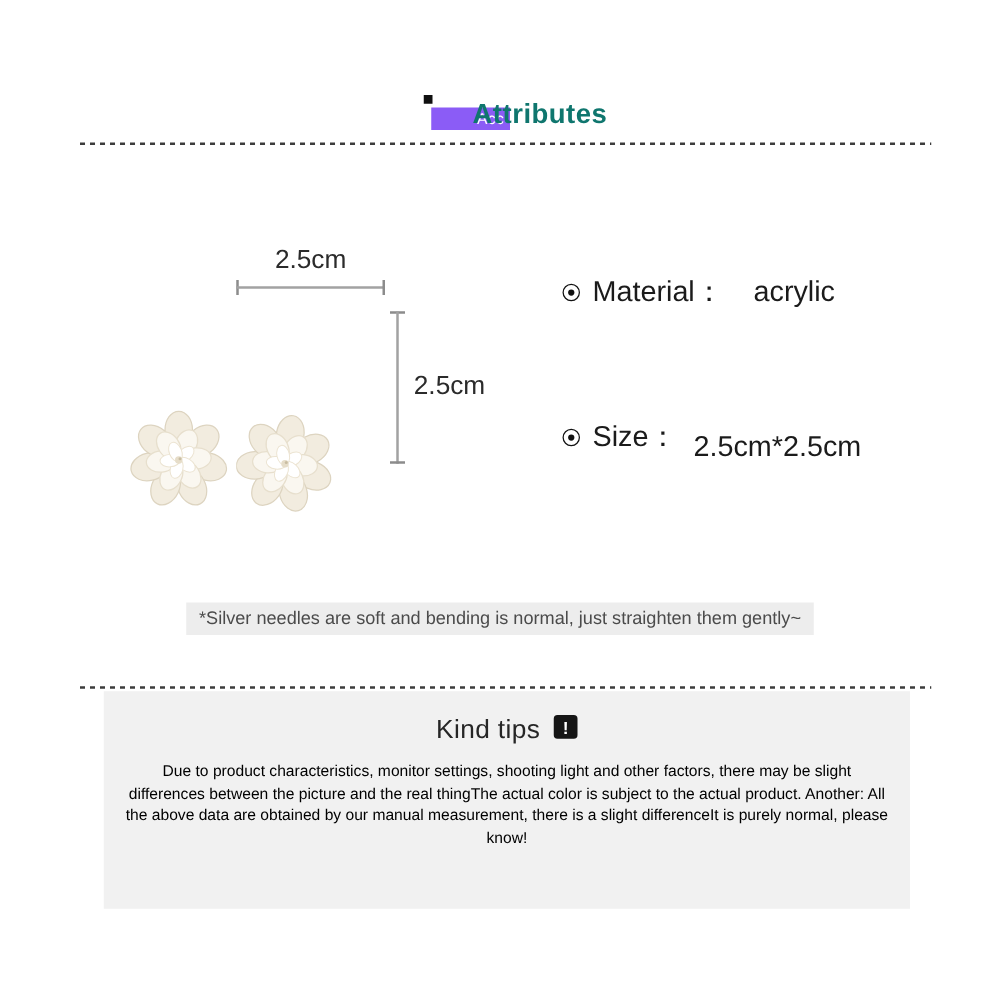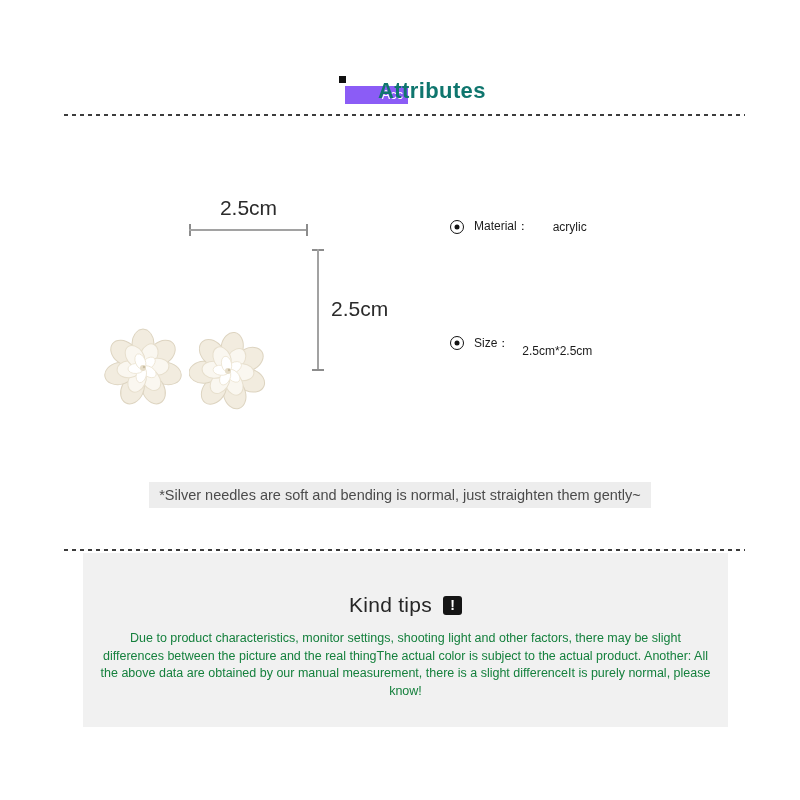--- a/index.html
+++ b/index.html
@@ -48,46 +48,46 @@
   .attr-row.r1 { top:218px; } .attr-row.r2 { top:273px; }
   .attr-row.r3 { top:328px; } .attr-row.r4 { top:377px; }
   .bullet {
     width:12px; height:12px; border:1.6px solid #111; border-radius:50%;
     position:relative; margin-right:10px; flex:0 0 auto;
   }
   .bullet::after {
     content:""; position:absolute; width:5px; height:5px; background:#111;
     border-radius:50%; top:50%; left:50%; transform:translate(-50%,-50%);
   }
-  .attr-label, .attr-value { font-size:12px; color:#1b1b1b; }
+  .attr-label, .attr-value { font-size:23px; color:#1b1b1b; }
   .attr-row.r1 .attr-value { margin-left:24px; }
   .attr-row.r2 .attr-value { margin-left:15px; }
   .attr-row.r3 .attr-value { margin-left:13px;margin-top:16px; }
   .attr-row.r4 .attr-value { margin-left:6px; }
   
   .note-wrap { position:absolute; left:0; top:482px; width:800px; text-align:center; }
   .note-wrap span {
     display:inline-block; background:#ededed; color:#4b4b4b;
     font-size:14.5px; padding:5px 10px;
   }
   
   .tips-panel {
     position:absolute; left:83px; top:553px; width:645px; height:174px;
     background:#f1f1f1;
   }
-  .tips-title-row { margin-top:40px; display:flex; justify-content:center; align-items:center; }
+  .tips-title-row { margin-top:19px; display:flex; justify-content:center; align-items:flex-start; }
   .tips-title { font-size:21px; color:#262626; font-weight:500; letter-spacing:0.3px; }
   .excl-icon {
     width:19px; height:19px; margin-left:11px; background:#151515; border-radius:3px;
     color:#ffffff; font-weight:700; font-size:14px;
     display:inline-flex; align-items:center; justify-content:center;
   }
   .tips-body {
     width:612px; margin:13px auto 0; font-size:12.5px; line-height:17.5px;
-    color:#15803d; text-align:center;
+    color:#000000; text-align:center;
   }
 </style>
 </head>
 <body>
 
 <div class="page">
 
   <div class="badge-square"></div>
   <div class="acc-badge">Acc</div>
   <div class="page-title">Attributes</div>

